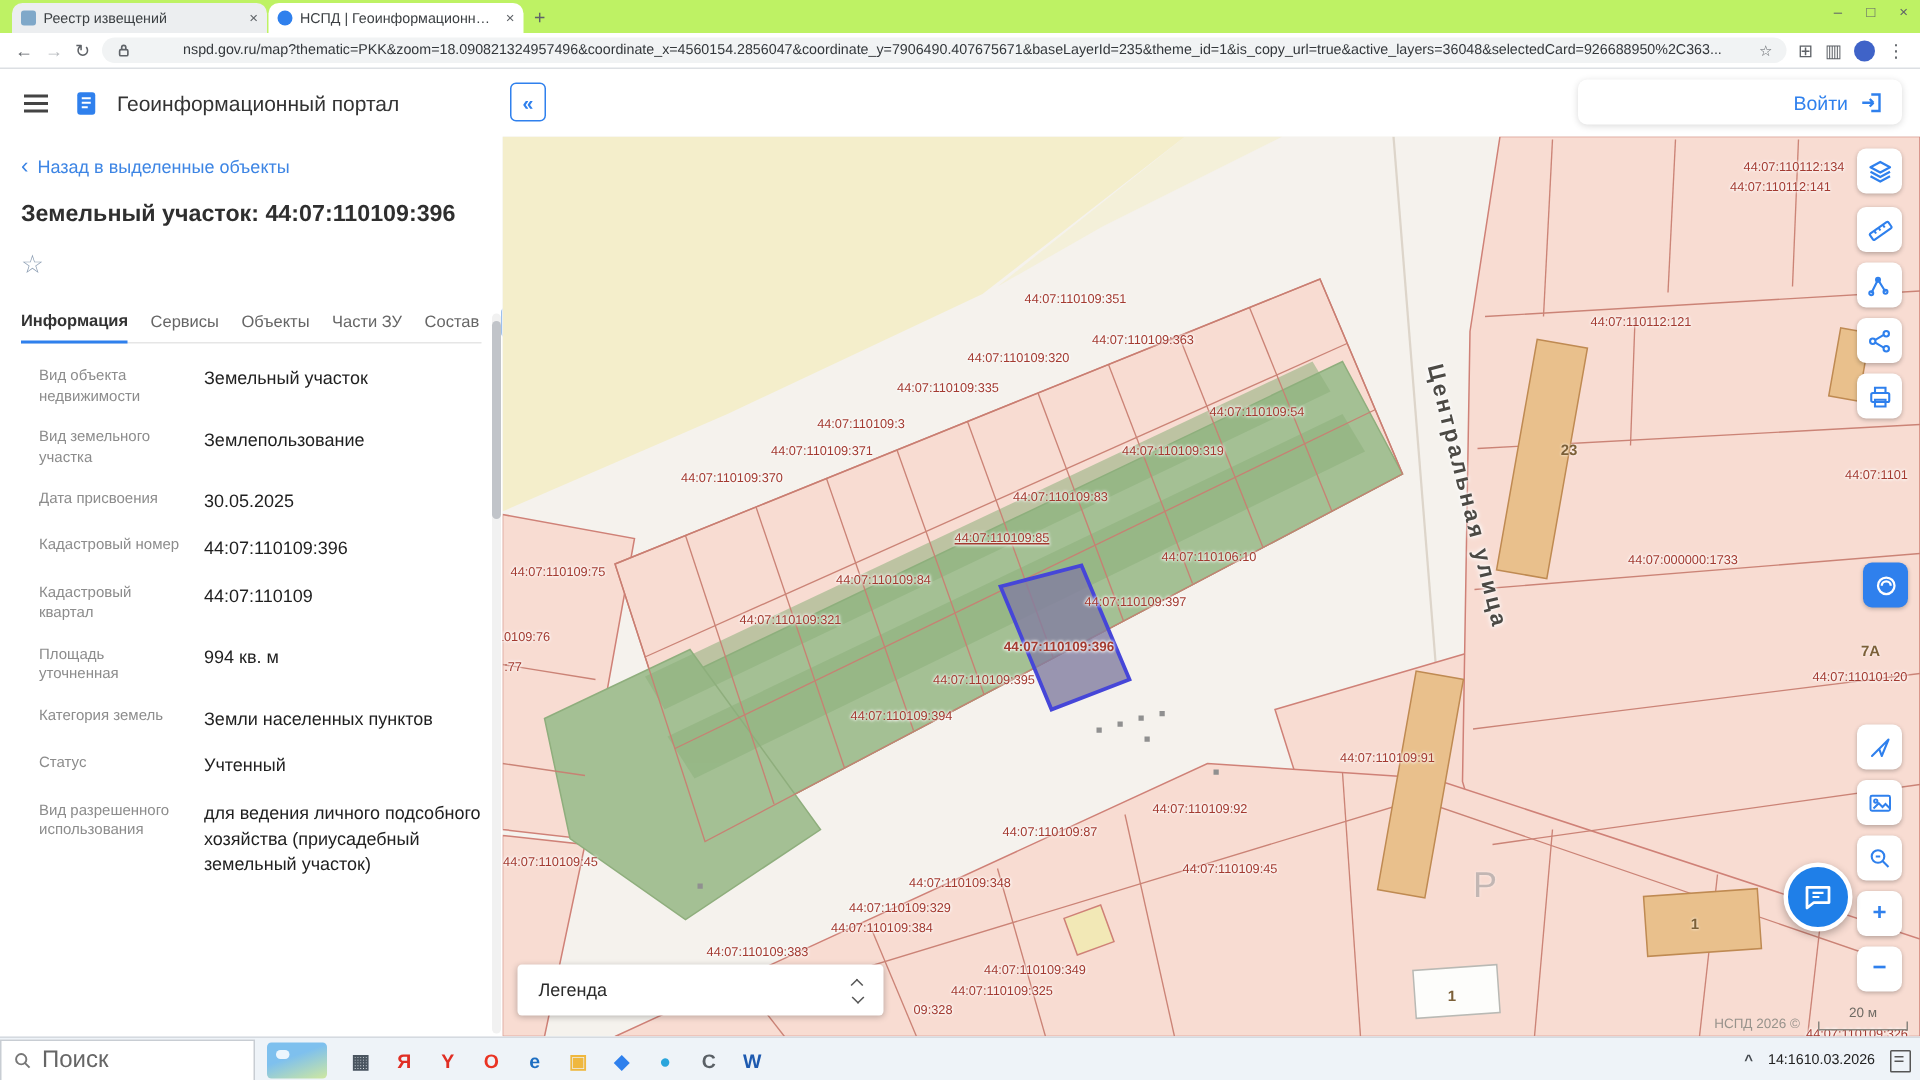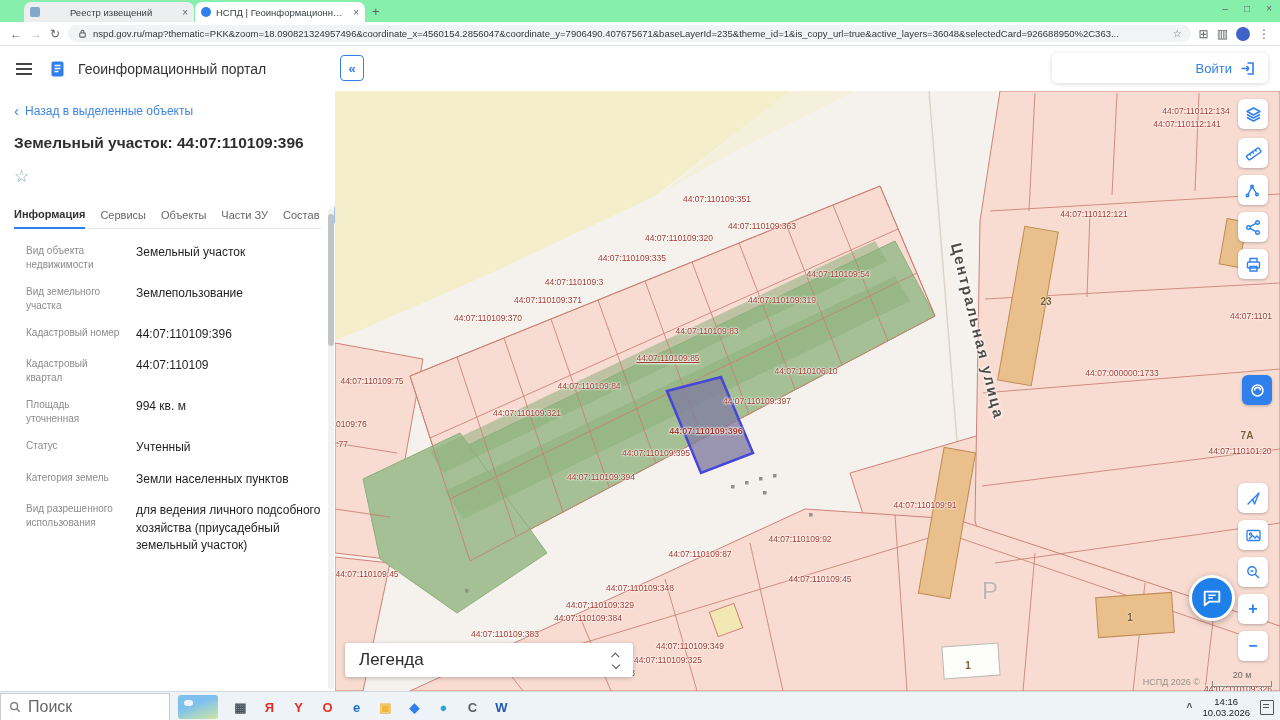--- a/index.html
+++ b/index.html
@@ -1,34 +1,34 @@
 <!DOCTYPE html>
 <html><head>
 <meta charset="utf-8">
 <style>
   html,body{margin:0;padding:0;background:#fff;font-family:"Liberation Sans",sans-serif;}
   .screen{position:relative;width:1280px;height:720px;overflow:hidden;background:#fff;}
   i,em{font-style:normal;}
 
   
-  .tabstrip{height:22px;background:#86efac;display:flex;align-items:flex-end;padding-left:24px;position:relative;text-align:center;}
+  .tabstrip{height:22px;background:#bef264;display:flex;align-items:flex-end;padding-left:8px;position:relative;}
   .tab{width:158px;height:20px;background:#fff;border-radius:7px 7px 0 0;display:flex;align-items:center;padding:0 6px;margin-right:1px;gap:5px;}
   .tab.inactive{background:#eceef0;}
   .tab-title{font-size:9.5px;color:#3c4043;white-space:nowrap;overflow:hidden;text-overflow:ellipsis;flex:1;}
   .tab-close{font-size:10px;color:#5f6368;flex:0 0 auto;}
   .fav{width:10px;height:10px;border-radius:2px;flex:0 0 auto;}
   .fav1{background:#7fa8c9;}
   .fav2{background:#2f80ed;border-radius:50%;}
   .newtab{font-size:13px;color:#5f6368;margin:0 0 3px 6px;}
   .wincontrols{position:absolute;right:8px;top:3px;display:flex;gap:16px;font-size:10px;color:#5f6368;}
   .navbar{height:23px;background:#fff;border-bottom:1px solid #dcdfe3;display:flex;align-items:center;gap:8px;padding:0 10px;}
   .navbtn{font-size:12px;color:#5f6368;line-height:1;}
   .navbtn.dis{color:#b6b9bd;}
   .address{flex:1;height:17px;background:#f1f3f4;border-radius:9px;display:flex;align-items:center;gap:5px;padding:0 9px;overflow:hidden;}
-  .url{font-size:9.5px;color:#33373b;white-space:nowrap;overflow:hidden;text-overflow:ellipsis;flex:1;}
+  .url{font-size:9.5px;color:#33373b;white-space:nowrap;overflow:hidden;text-overflow:ellipsis;flex:1;margin-left:29px;}
   .addr-star{font-size:10px;color:#5f6368;}
   .avatar{width:14px;height:14px;border-radius:50%;background:#3f63c8;}
 
   
   .appheader{height:45px;background:#fff;display:flex;align-items:center;padding:0 16px;position:relative;}
   .burger{width:16px;height:2px;background:#444;position:relative;margin-right:16px;}
   .burger::before,.burger::after{content:"";position:absolute;left:0;width:16px;height:2px;background:#444;}
   .burger::before{top:-5px;}.burger::after{top:5px;}
   .portal-title{font-size:14px;color:#333;margin-left:10px;}
   .collapse-btn{position:absolute;left:340px;top:9px;width:22px;height:24px;border:1.5px solid #2f80ed;border-radius:4px;background:#fff;color:#2f80ed;font-size:13px;font-weight:700;display:flex;align-items:center;justify-content:center;}
@@ -63,38 +63,38 @@
   .labels{position:absolute;inset:0;pointer-events:none;}
   .mlabel{position:absolute;transform:translate(-50%,-50%);font-size:8.5px;color:#a33a30;white-space:nowrap;text-shadow:0 0 2px #fff,0 0 2px #fff,0 0 3px #fff;}
   .mlabel.sel{font-weight:700;font-size:9px;}
   .blabel{position:absolute;transform:translate(-50%,-50%);font-size:10px;font-weight:700;color:#7c6038;text-shadow:0 0 2px #fff;}
   .blabel.muted{font-size:24px;color:#8e9296;opacity:.5;font-weight:400;}
   .street-label{position:absolute;left:643px;top:240px;transform:translate(-50%,-50%) rotate(76deg);font-size:15px;font-weight:700;letter-spacing:2px;color:#4c4a45;white-space:nowrap;text-shadow:0 0 2px #fff,0 0 3px #fff,0 0 4px #fff;}
   .mtool{position:absolute;right:12px;width:30px;height:30px;background:#fff;border-radius:6px;box-shadow:0 1px 3px rgba(0,0,0,.25);display:flex;align-items:center;justify-content:center;z-index:5;}
   .mtool.blue{background:#2f80ed;right:8px;}
   .mtool .zi{font-size:16px;font-weight:700;color:#2f80ed;line-height:1;}
   .chatbtn{position:absolute;right:45px;top:484px;width:46px;height:46px;border-radius:50%;background:#1f7fe8;border:3px solid #fff;box-shadow:0 2px 6px rgba(0,0,0,.3);display:flex;align-items:center;justify-content:center;z-index:7;box-sizing:border-box;}
-  .legend{position:absolute;left:10px;bottom:14px;width:288px;height:34px;background:#fff;border-radius:3px;box-shadow:0 1px 4px rgba(0,0,0,.25);display:flex;align-items:center;justify-content:space-between;padding:0 14px;font-size:17px;color:#2b2b2b;z-index:6;box-sizing:border-box;}
+  .legend{position:absolute;left:10px;bottom:14px;width:244px;height:34px;background:#fff;border-radius:3px;box-shadow:0 1px 4px rgba(0,0,0,.25);display:flex;align-items:center;justify-content:space-between;padding:0 14px;font-size:12px;color:#2b2b2b;z-index:6;box-sizing:border-box;}
   .legend .chevcol{display:flex;flex-direction:column;gap:3px;color:#555;}
   .credit{position:absolute;right:8px;bottom:4px;display:flex;align-items:flex-end;gap:12px;font-size:9px;color:#98938c;z-index:6;}
   .scalewrap{display:flex;flex-direction:column;align-items:center;color:#6f6b64;}
   .scalebar{width:58px;height:5px;border-left:1.5px solid #8a867f;border-right:1.5px solid #8a867f;border-bottom:1.5px solid #8a867f;margin-top:1px;}
 
   
   .taskbar{height:30px;background:#eef3f8;border-top:1px solid #d5dae0;display:flex;align-items:center;position:relative;}
   .tsearch{width:170px;height:28px;background:#fff;border:1px solid #c8cdd3;display:flex;align-items:center;gap:7px;padding:0 8px;box-sizing:border-box;flex:0 0 auto;}
   .tsearch span{font-size:16px;color:#666;}
   .weather{width:40px;height:24px;margin:0 8px;border-radius:3px;background:linear-gradient(160deg,#7ec0ee 40%,#cfe8a0);position:relative;flex:0 0 auto;}
   .weather::after{content:"";position:absolute;left:6px;top:5px;width:9px;height:6px;border-radius:6px;background:rgba(255,255,255,.85);}
   .tbicons{display:flex;align-items:center;}
   .tbicon{width:29px;height:30px;display:flex;align-items:center;justify-content:center;}
   .tbicon span{font-size:13px;font-weight:700;}
   .tray{position:absolute;right:6px;top:0;height:30px;display:flex;align-items:center;gap:10px;}
   .tray-chev{font-size:10px;font-weight:700;color:#454a50;}
-  .clock{display:flex;flex-direction:column;align-items:center;font-size:9.5px;color:#222;line-height:1.2;}
+  .clock{display:flex;flex-direction:row;align-items:center;font-size:9.5px;color:#222;line-height:1.2;}
   .notif{width:12px;height:13px;border:1px solid #555;border-radius:1px;position:relative;}
   .notif::after{content:"";position:absolute;left:2px;top:3px;width:6px;height:1.5px;background:#555;box-shadow:0 3px 0 #555;}
 </style>
 </head>
 <body>
 
 <div class="screen">
 
   <div class="tabstrip">
     <div class="tab inactive">
@@ -174,38 +174,42 @@
       <div class="fields">
           <div class="frow">
             <div class="flabel">Вид объекта недвижимости</div>
             <div class="fvalue"><span>Земельный участок</span></div>
           </div>
           <div class="frow">
             <div class="flabel">Вид земельного участка</div>
             <div class="fvalue"><span>Землепользование</span></div>
           </div>
           <div class="frow">
+            <div class="flabel">Дата присвоения</div>
+            <div class="fvalue"><span>30.05.2025</span></div>
+          </div>
+          <div class="frow">
             <div class="flabel">Кадастровый номер</div>
             <div class="fvalue"><span>44:07:110109:396</span></div>
           </div>
           <div class="frow">
             <div class="flabel">Кадастровый квартал</div>
             <div class="fvalue"><span>44:07:110109</span></div>
           </div>
           <div class="frow">
             <div class="flabel">Площадь уточненная</div>
             <div class="fvalue"><span>994 кв. м</span></div>
           </div>
           <div class="frow">
+            <div class="flabel">Категория земель</div>
+            <div class="fvalue"><span>Земли населенных пунктов</span></div>
+          </div>
+          <div class="frow">
             <div class="flabel">Статус</div>
             <div class="fvalue"><span>Учтенный</span></div>
-          </div>
-          <div class="frow">
-            <div class="flabel">Категория земель</div>
-            <div class="fvalue"><span>Земли населенных пунктов</span></div>
           </div>
           <div class="frow">
             <div class="flabel">Вид разрешенного использования</div>
             <div class="fvalue"><span>для ведения личного подсобного хозяйства (приусадебный земельный участок)</span></div>
           </div>
         </div>
       <div class="sb-track"></div>
       <div class="sb-thumb"></div>
     </div>
 

